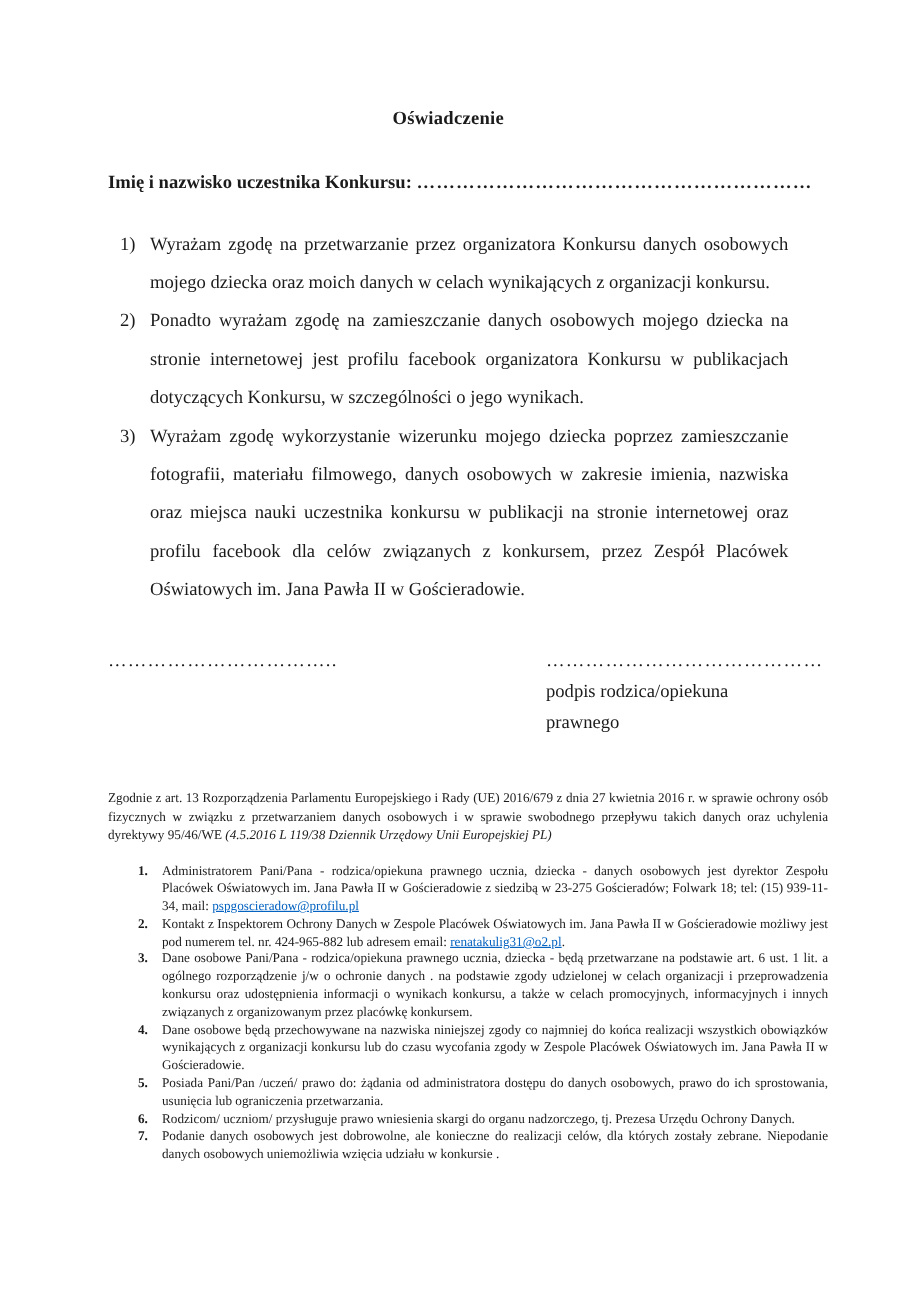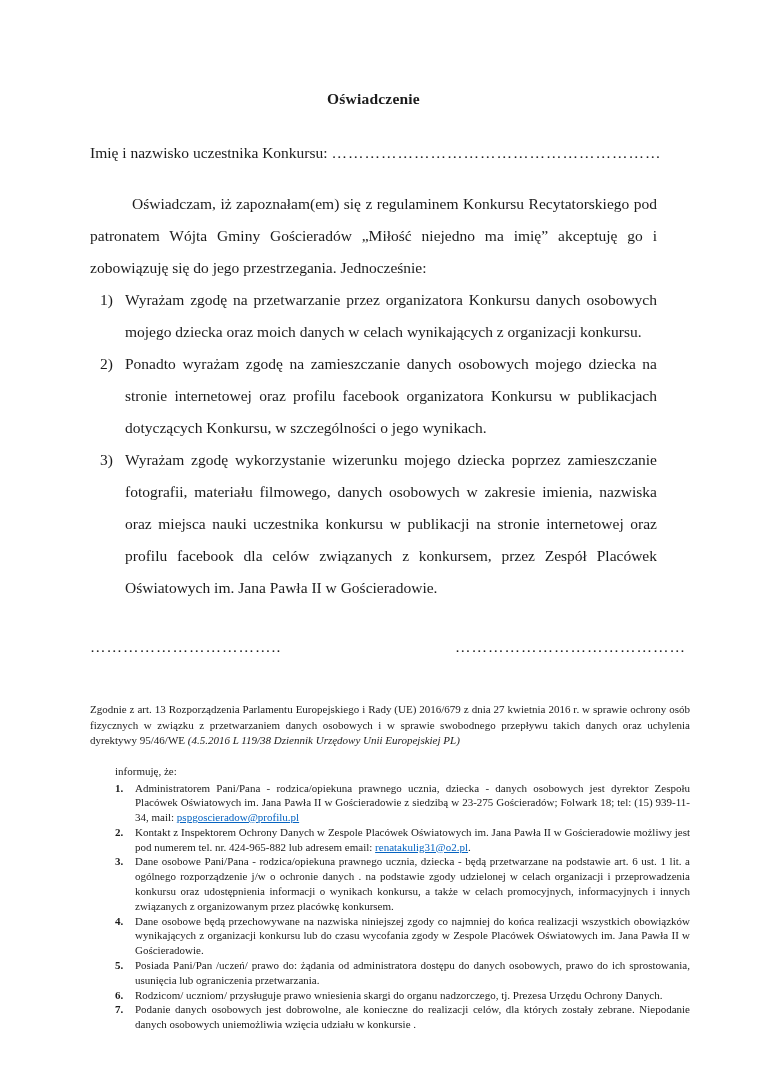--- a/index.html
+++ b/index.html
@@ -26,20 +26,21 @@
     font-size: 15.5px;
     font-weight: bold;
     text-align: center;
     margin: 0 0 36px 0;
     letter-spacing: 0.2px;
   }
   .participant-line {
     font-size: 15.5px;
     margin: 0 0 26px 0;
     white-space: nowrap;
+    font-weight: bold;
   }
   .intro {
     font-size: 15.5px;
     line-height: 32px;
     text-align: justify;
     text-indent: 42px;
     margin: 26px 0 0 0;
   }
   .consent-list { margin: 0; }
   .consent-item {
@@ -104,51 +105,50 @@
 <body>
 
 <div class="page">
 
   <div class="upper">
 
     <h1 class="doc-title">Oświadczenie</h1>
 
     <p class="participant-line"><span>Imię i nazwisko uczestnika Konkursu: </span><span class="sig-dots">……………………………………………………</span></p>
 
-    <p class="intro">Oświadczam, iż zapoznałam(em) się z regulaminem Konkursu Recytatorskiego pod patronatem Wójta Gminy Gościeradów „Miłość niejedno ma imię” akceptuję go i zobowiązuję się do jego przestrzegania. Jednocześnie:</p>
 
     <div class="consent-list">
       <div class="consent-item">
         <span class="consent-num">1)</span>
         <span class="consent-text">Wyrażam zgodę na przetwarzanie przez organizatora Konkursu danych osobowych mojego dziecka oraz moich danych w celach wynikających z organizacji konkursu.</span>
       </div>
       <div class="consent-item">
         <span class="consent-num">2)</span>
-        <span class="consent-text">Ponadto wyrażam zgodę na zamieszczanie danych osobowych mojego dziecka na stronie internetowej oraz profilu facebook organizatora Konkursu w publikacjach dotyczących Konkursu, w szczególności o jego wynikach.</span>
+        <span class="consent-text">Ponadto wyrażam zgodę na zamieszczanie danych osobowych mojego dziecka na stronie internetowej jest profilu facebook organizatora Konkursu w publikacjach dotyczących Konkursu, w szczególności o jego wynikach.</span>
       </div>
       <div class="consent-item">
         <span class="consent-num">3)</span>
         <span class="consent-text">Wyrażam zgodę wykorzystanie wizerunku mojego dziecka poprzez zamieszczanie fotografii, materiału filmowego, danych osobowych w zakresie imienia, nazwiska oraz miejsca nauki uczestnika konkursu w publikacji na stronie internetowej oraz profilu facebook dla celów związanych z konkursem, przez Zespół Placówek Oświatowych im. Jana Pawła II w Gościeradowie.</span>
       </div>
     </div>
 
     <div class="sig-row-top">
       <div class="sig-left">
         <span class="sig-dots sig-label">……………………………..</span>
       </div>
       <div class="sig-right">
         <span class="sig-dots sig-label">……………………………………</span>
+        <span class="sig-label">podpis rodzica/opiekuna prawnego</span>
       </div>
     </div>
 
   </div>
 
   <p class="legal"><span>Zgodnie z art. 13 Rozporządzenia Parlamentu Europejskiego i Rady (UE) 2016/679 z dnia 27 kwietnia 2016 r. w sprawie ochrony osób fizycznych w związku z przetwarzaniem danych osobowych i w sprawie swobodnego przepływu takich danych oraz uchylenia dyrektywy 95/46/WE </span><span class="it">(4.5.2016 L 119/38 Dziennik Urzędowy Unii Europejskiej PL)</span></p>
 
-  <p class="inform-line">informuję, że:</p>
 
   <div class="info-list">
 
     <div class="info-item">
       <span class="info-num">1.</span>
       <span class="info-text"><span>Administratorem Pani/Pana - rodzica/opiekuna prawnego ucznia, dziecka - danych osobowych jest dyrektor Zespołu Placówek Oświatowych im. Jana Pawła II w Gościeradowie z siedzibą w 23-275 Gościeradów; Folwark 18; tel: (15) 939-11-34, mail: </span><a class="email-link">pspgoscieradow@profilu.pl</a><span></span></span>
     </div>
 
     <div class="info-item">
       <span class="info-num">2.</span>

